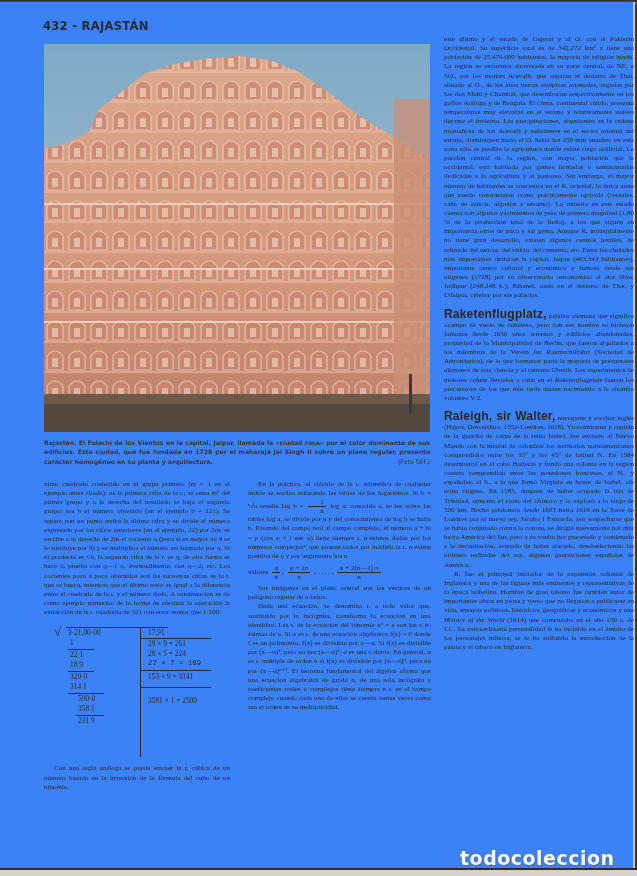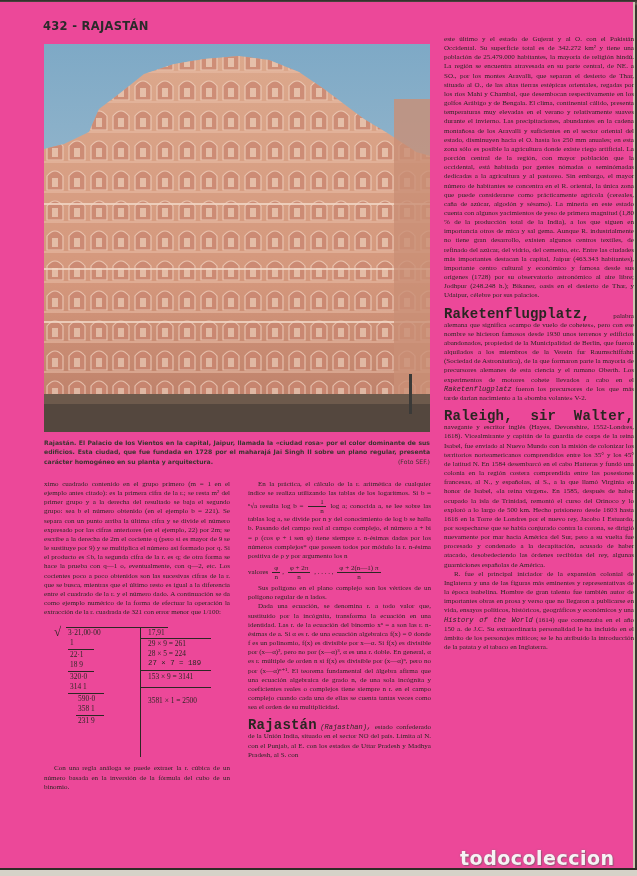--- a/index.html
+++ b/index.html
@@ -1,41 +1,41 @@
 <!DOCTYPE html>
 <html><head>
 <meta charset="utf-8">
 <style>
   html,body{margin:0;padding:0;}
   body{width:637px;height:876px;background:#3a3630;position:relative;overflow:hidden;font-family:"Liberation Serif","DejaVu Serif",serif;}
-  .page{position:absolute;left:0;top:2px;width:633px;height:866px;background:#ec4899;border-right:2px solid #cfc3b0;}
+  .page{position:absolute;left:0;top:2px;width:633px;height:866px;background:#3b82f6;border-right:2px solid #cfc3b0;}
   .topshadow{position:absolute;left:0;top:0;width:637px;height:6px;background:linear-gradient(#2e2a26,#6a6258 60%,rgba(0,0,0,0));}
   .bottomband{position:absolute;left:0;top:868px;width:637px;height:8px;background:#d6d2c8;border-top:2px solid #2f2b26;}
   .running-head{position:absolute;left:43px;top:17px;font-family:"DejaVu Sans","Liberation Sans",sans-serif;font-weight:bold;font-size:11.5px;color:#2b2b2b;letter-spacing:.3px;}
   .photo{position:absolute;left:44px;top:42px;width:386px;height:388px;overflow:hidden;background:linear-gradient(#7aa6c4,#a8c3d2 55%,#bccbd2);}
   .caption{position:absolute;left:44px;top:436px;width:386px;font-family:"DejaVu Sans","Liberation Sans",sans-serif;font-weight:bold;font-size:6.1px;line-height:9.3px;color:#3a3530;text-align:justify;}
   .caption .credit{float:right;font-weight:normal;}
   .col{position:absolute;font-size:7.05px;line-height:9.15px;color:#2c2824;text-align:justify;hyphens:auto;}
   .col p{margin:0;}
   .col p.indent{text-indent:10px;}
   .c1{left:44px;top:478px;width:186px;}
   .c2{left:248px;top:478px;width:183px;}
   .c3{left:444px;top:33px;width:190px;}
-  .entry-head{font-family:Liberation Mono, monospace;font-weight:bold;font-size:14px;color:#2a2622;letter-spacing:.2px;}
+  .entry-head{font-family:Liberation Sans, sans-serif;font-weight:bold;font-size:12px;color:#2a2622;letter-spacing:.2px;}
   .gap{height:9px;}
   .calc{position:relative;height:133px;margin:8px 0 6px 0;font-size:7.4px;line-height:9.6px;}
   .calc .rad{position:absolute;left:10px;top:0;font-size:13px;line-height:13px;}
   .calc .overbar{position:absolute;left:22px;top:2px;width:102px;border-top:1px solid #2c2824;}
   .calc .vline{position:absolute;left:96px;top:2px;height:130px;border-left:1px solid #2c2824;}
   .calc .left div,.calc .right div{position:absolute;white-space:nowrap;}
   .calc .rule{position:absolute;border-top:1px solid #2c2824;height:0;}
   .frac{display:inline-block;vertical-align:middle;text-align:center;line-height:8px;margin:0 2px;}
   .frac span{display:block;}
   .frac .num{border-bottom:1px solid #2c2824;padding:0 2px;}
-  i{font-style:italic;font-family:Liberation Mono, monospace;}
+  i{font-style:italic;}
   .watermark{position:absolute;left:460px;top:845px;font-family:"DejaVu Sans","Liberation Sans",sans-serif;font-weight:bold;font-size:19px;color:rgba(255,255,255,.92);text-shadow:0 0 2px rgba(120,120,120,.6),1px 1px 1px rgba(90,90,90,.55);letter-spacing:.5px;}
 </style>
 </head>
 <body>
 
 <div class="topshadow"></div>
 
 <div class="page">
 
   <div class="running-head">432 - RAJASTÁN</div>
@@ -121,28 +121,23 @@
       <span class="frac"><span class="num">1</span><span>n</span></span>
       <span>log a; conocida a, se lee sobre las tablas log a, se divide por n y del conocimiento de log b se halla b. Pasando del campo real al campo complejo, el número a + bi = ρ (cos φ + i sen φ) tiene siempre r. n-ésimas dadas por los números complejos* que poseen todos por módulo la r. n-ésima positiva de ρ y por argumento los n</span>
     </p>
     <p style="margin:3px 0 3px 0;">
       <span>valores</span>
       <span class="frac"><span class="num">φ</span><span>n</span></span>,
       <span class="frac"><span class="num">φ + 2π</span><span>n</span></span>
       <span>, . . . . ,</span>
       <span class="frac"><span class="num">φ + 2(n—1) π</span><span>n</span></span>
     </p>
-    <p class="indent">Sus polígono en el plano complejo son los vértices de un polígono regular de n lados.</p>
+    <p class="indent">Sus imágenes en el plano central son los vértices de un polígono regular de n lados.</p>
     <p class="indent">Dada una ecuación, se denomina r. a todo valor que, sustituido por la incógnita, transforma la ecuación en una identidad. Las r. de la ecuación del binomio xⁿ = a son las r. n-ésimas de a. Si α es r. de una ecuación algebraica f(x) = 0 donde f es un polinomio, f(x) es divisible por x—α. Si f(x) es divisible por (x—α)², pero no por (x—α)³, α es una r. doble. En general, α es r. múltiple de orden n si f(x) es divisible por (x—α)ⁿ, pero no por (x—α)ⁿ⁺¹. El teorema fundamental del álgebra afirma que una ecuación algebraica de grado n, de una sola incógnita y coeficientes reales o complejos tiene siempre n r. en el campo complejo cuando cada una de ellas se cuenta tantas veces como sea el orden de su multiplicidad.</p>
     <div class="gap"></div>
-    <p>
-      <span class="entry-head">Rajastán</span>
-      <i>(Rajasthan),</i>
-      <span>estado confederado de la Unión India, situado en el sector NO del país. Limita al N. con el Punjab, al E. con los estados de Uttar Pradesh y Madhya Pradesh, al S. con</span>
-    </p>
   </div>
 
   <div class="col c3">
     <p>este último y el estado de Gujerat y al O. con el Pakistán Occidental. Su superficie total es de 342.272 km² y tiene una población de 25.479.000 habitantes, la mayoría de religión hindú. La región se encuentra atravesada en su parte central, de NE. a SO., por los montes Aravalli, que separan el desierto de Thar, situado al O., de las altas tierras estépicas orientales, regadas por los ríos Mahi y Chambal, que desembocan respectivamente en los golfos Arábigo y de Bengala. El clima, continental cálido, presenta temperaturas muy elevadas en el verano y relativamente suaves durante el invierno. Las precipitaciones, abundantes en la cadena montañosa de los Aravalli y suficientes en el sector oriental del estado, disminuyen hacia el O. hasta los 250 mm anuales; en esta zona sólo es posible la agricultura donde existe riego artificial. La porción central de la región, con mayor población que la occidental, está habitada por gentes nómadas o seminómadas dedicadas a la agricultura y al pastoreo. Sin embargo, el mayor número de habitantes se concentra en el R. oriental, la única zona que puede considerarse como prácticamente agrícola (cereales, caña de azúcar, algodón y sésamo). La minería en este estado cuenta con algunos yacimientos de yeso de primera magnitud (1,80 % de la producción total de la India), a los que siguen en importancia otros de mica y sal gema. Aunque R. industrialmente no tiene gran desarrollo, existen algunos centros textiles, de refinado del azúcar, del vidrio, del cemento, etc. Entre las ciudades más importantes destacan la capital, Jaipur (463.343 habitantes), importante centro cultural y económico y famosa desde sus orígenes (1728) por su observatorio astronómico al aire libre; Jodhpur (248.248 h.); Bikaner, oasis en el desierto de Thar, y Udaipur, célebre por sus palacios.</p>
     <div class="gap"></div>
     <p>
       <span class="entry-head">Raketenflugplatz,</span>
       <span>palabra alemana que significa «campo de vuelo de cohetes», pero con ese nombre se hicieron famosos desde 1930 unos terrenos y edificios abandonados, propiedad de la Municipalidad de Berlín, que fueron alquilados a los miembros de la Verein fur Raumschiffahrt (Sociedad de Astronáutica), de la que formaron parte la mayoría de precursores alemanes de esta ciencia y el rumano Oberth. Los experimentos de motores cohete llevados a cabo en el</span>
       <i>Raketenflugplatz</i>
       <span>fueron los precursores de los que más tarde darían nacimiento a la «bomba volante» V-2.</span>

